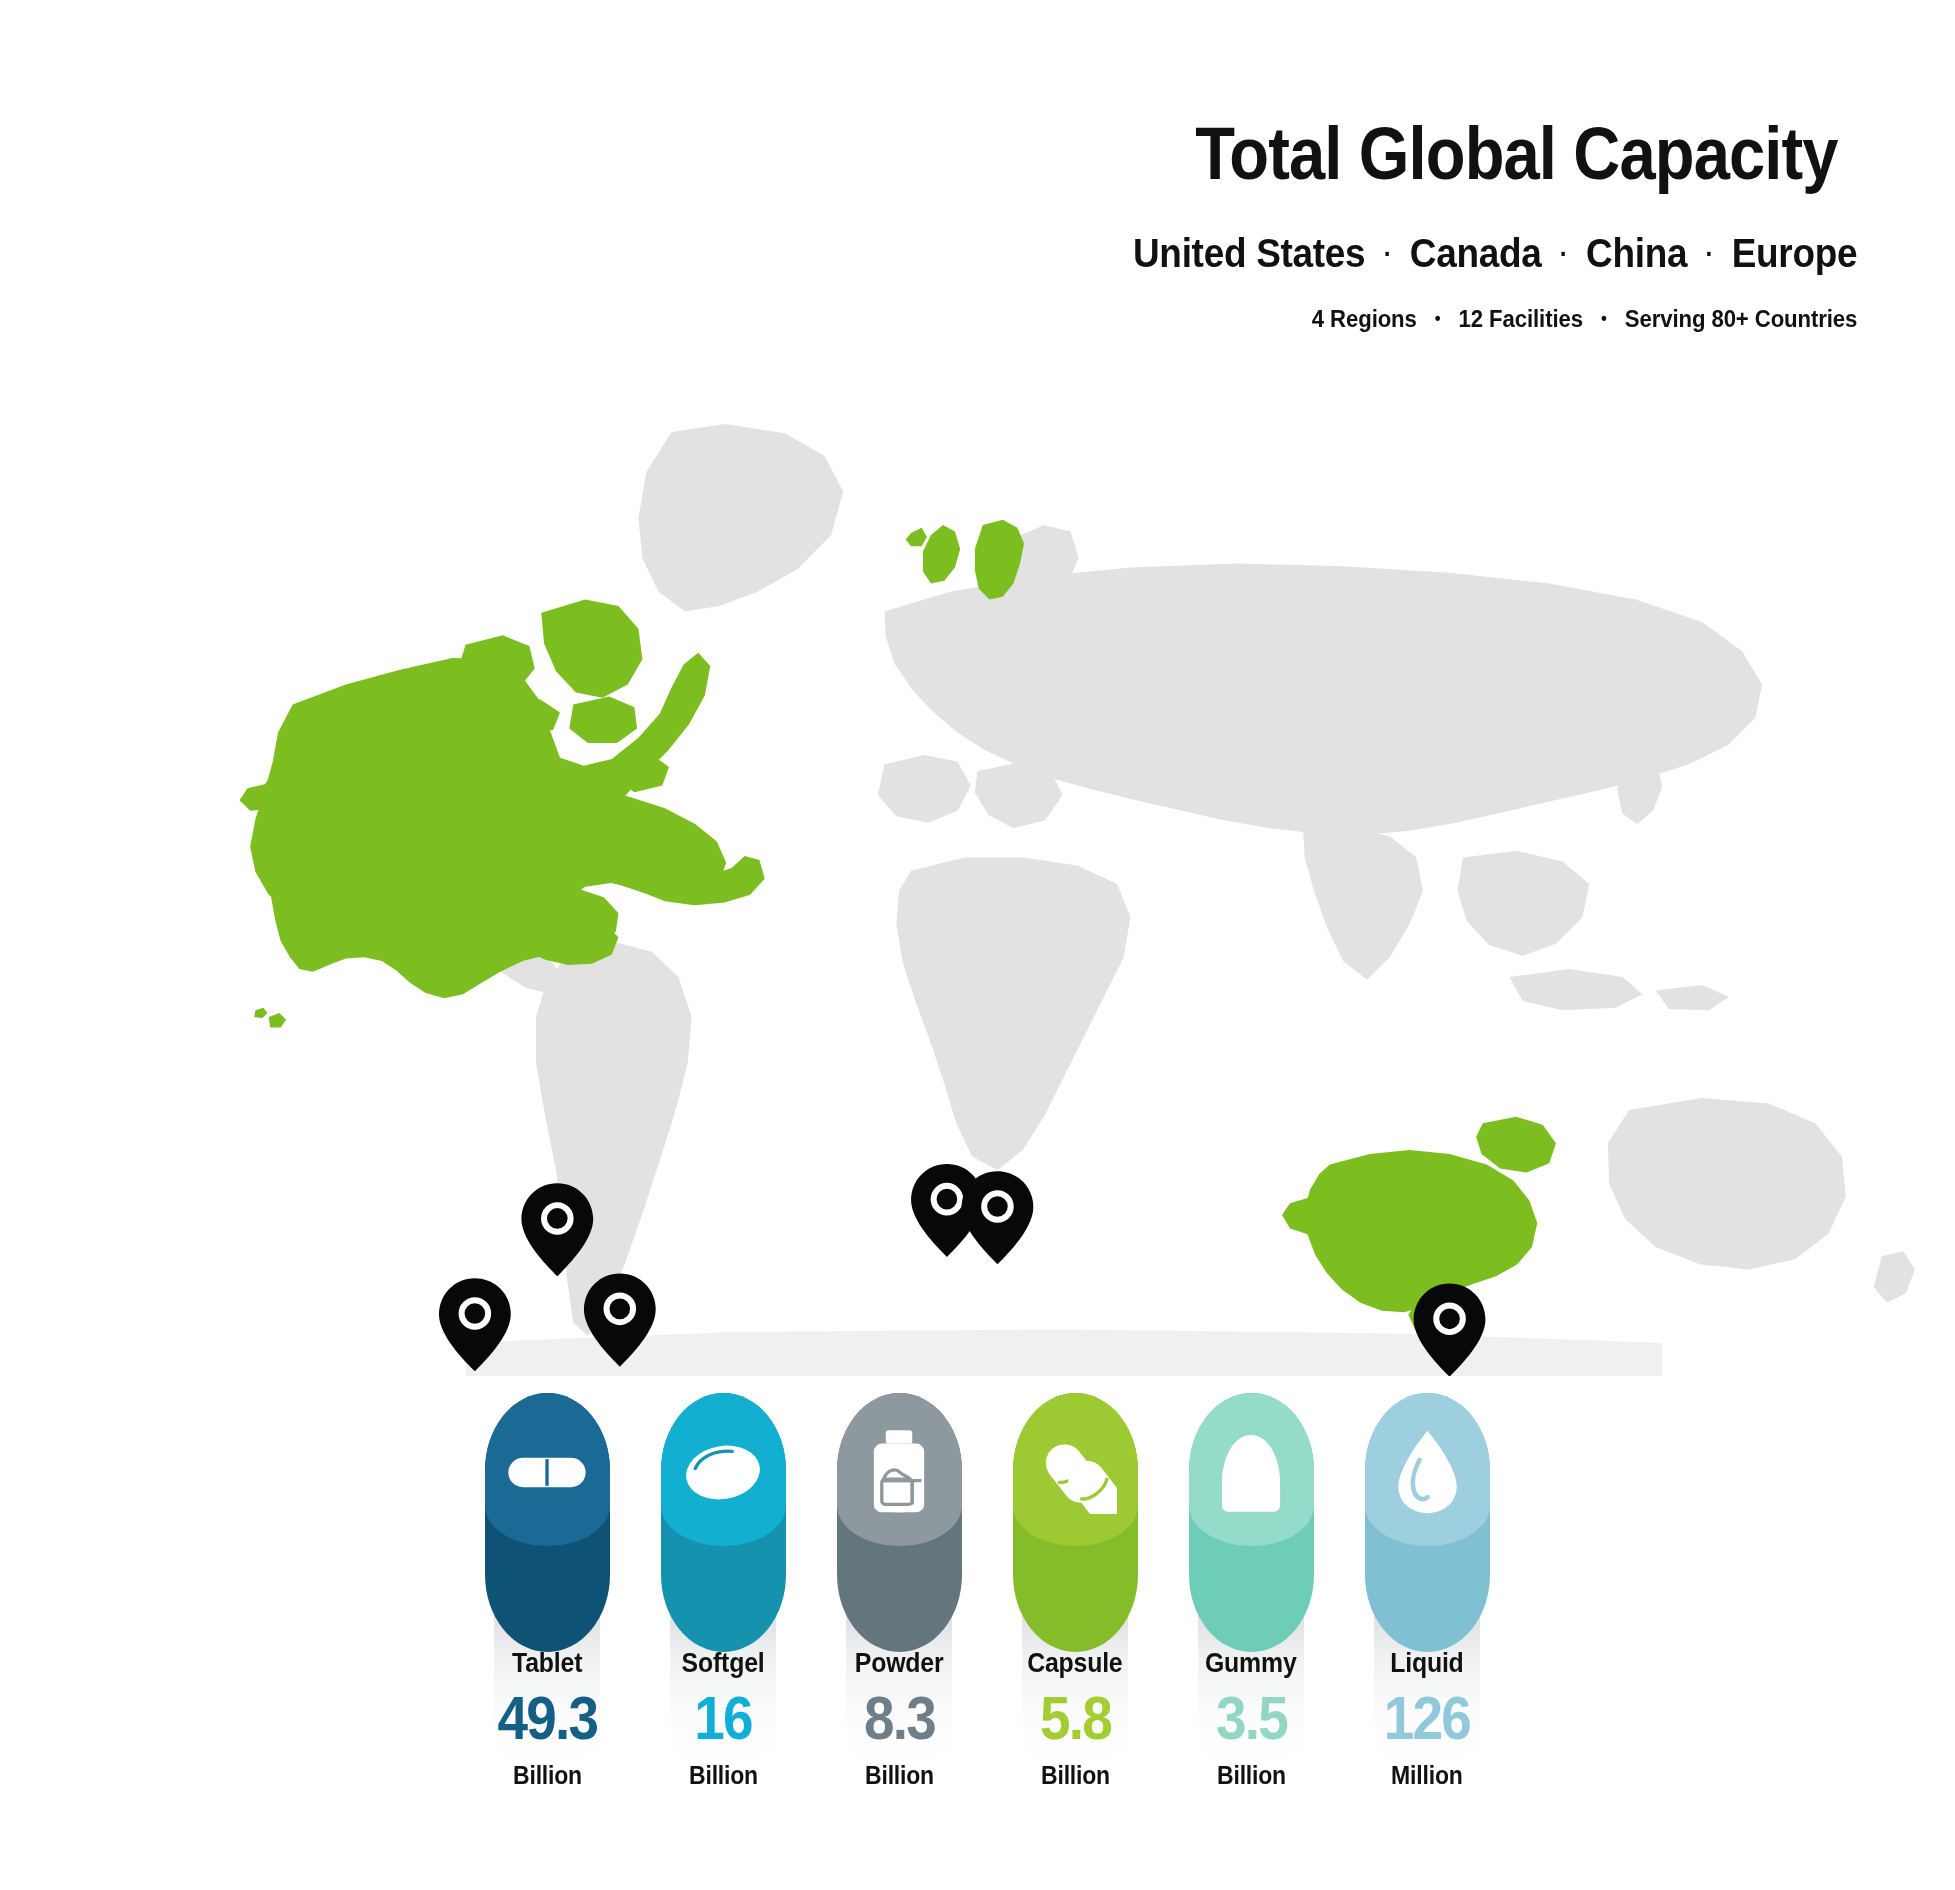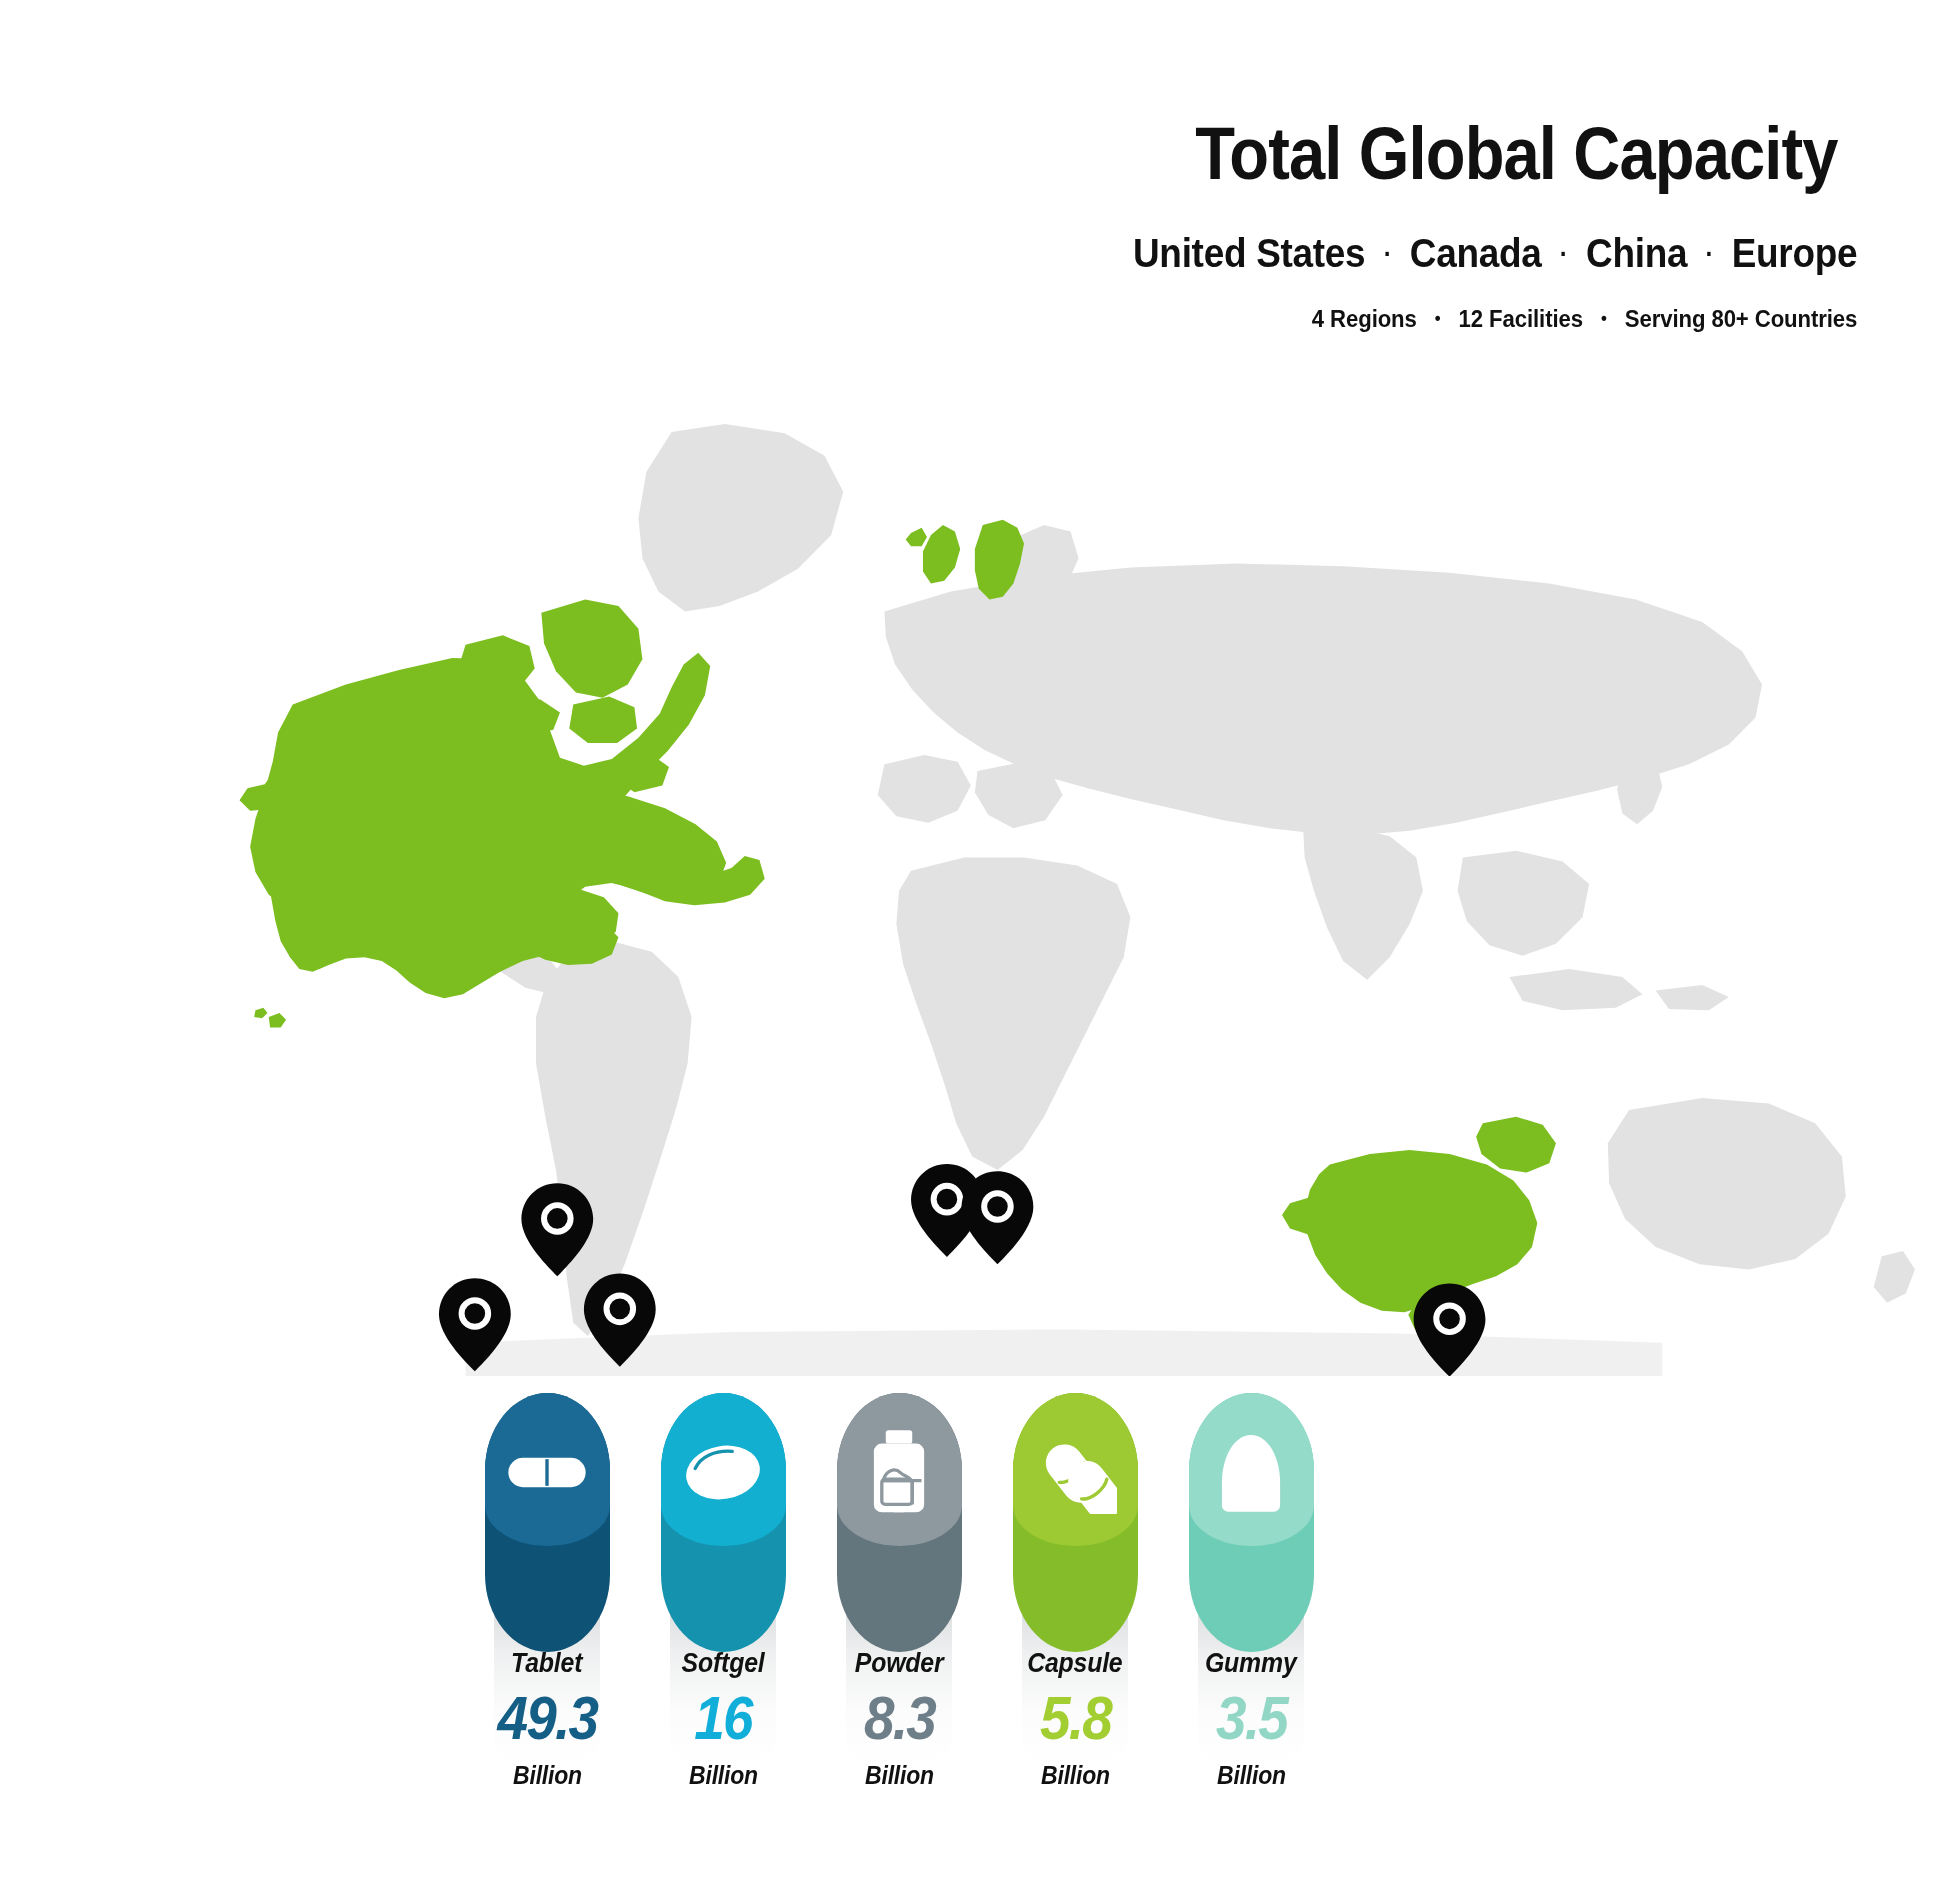--- a/index.html
+++ b/index.html
@@ -38,21 +38,20 @@
   
   .cards{
     position:absolute;left:459px;top:1393px;
     width:1117px;height:412px;
     display:flex;align-items:flex-start;
   }
   .card{
     width:176px;position:relative;
     display:flex;flex-direction:column;align-items:center;
     flex:0 0 176px;
-    font-style:italic;
   }
   .pill{
     position:relative;width:125px;height:259px;margin:0 auto;
   }
   .pill .tube{
     position:absolute;left:0;top:0;width:125px;height:259px;
     border-radius:63px/78px;
     overflow:hidden;
   }
   
@@ -324,16 +323,34 @@
           <svg width="72" height="82" viewBox="0 0 108 124">
             <path d="M54 6 C80 6 98 40 98 78 L98 112 C98 118 94 122 88 122 L20 122 C14 122 10 118 10 112 L10 78 C10 40 28 6 54 6 Z" fill="#FFFFFF"></path>
           </svg>
         </div>
       </div>
       <div class="card-label">Gummy</div>
       <div class="card-value" style="color:#92D6C5">3.5</div>
       <div class="card-unit">Billion</div>
     </div>
 
+    <div class="card">
+      <div class="pill">
+        <div class="fade"></div>
+        <div class="stack">
+          <div class="tube" style="background:#80C0D3"></div>
+          <div class="cap" style="background:#9DCFDE"></div>
+        </div>
+        <div class="icon-holder">
+          <svg width="69" height="88" viewBox="0 0 104 132">
+            <path d="M52 4 C52 4 96 56 96 88 C96 112 76 128 52 128 C28 128 8 112 8 88 C8 56 52 4 52 4 Z" fill="#FFFFFF"></path>
+            <path d="M40 48 C30 66 28 84 32 96 C36 106 46 110 52 104" fill="none" stroke="#9DCFDE" stroke-width="7" stroke-linecap="round"></path>
+          </svg>
+        </div>
+      </div>
+      <div class="card-label">Liquid</div>
+      <div class="card-value" style="color:#92C9DA">126</div>
+      <div class="card-unit">Million</div>
+    </div>
 
   </div>
 </div>
 
 
 </body></html>

